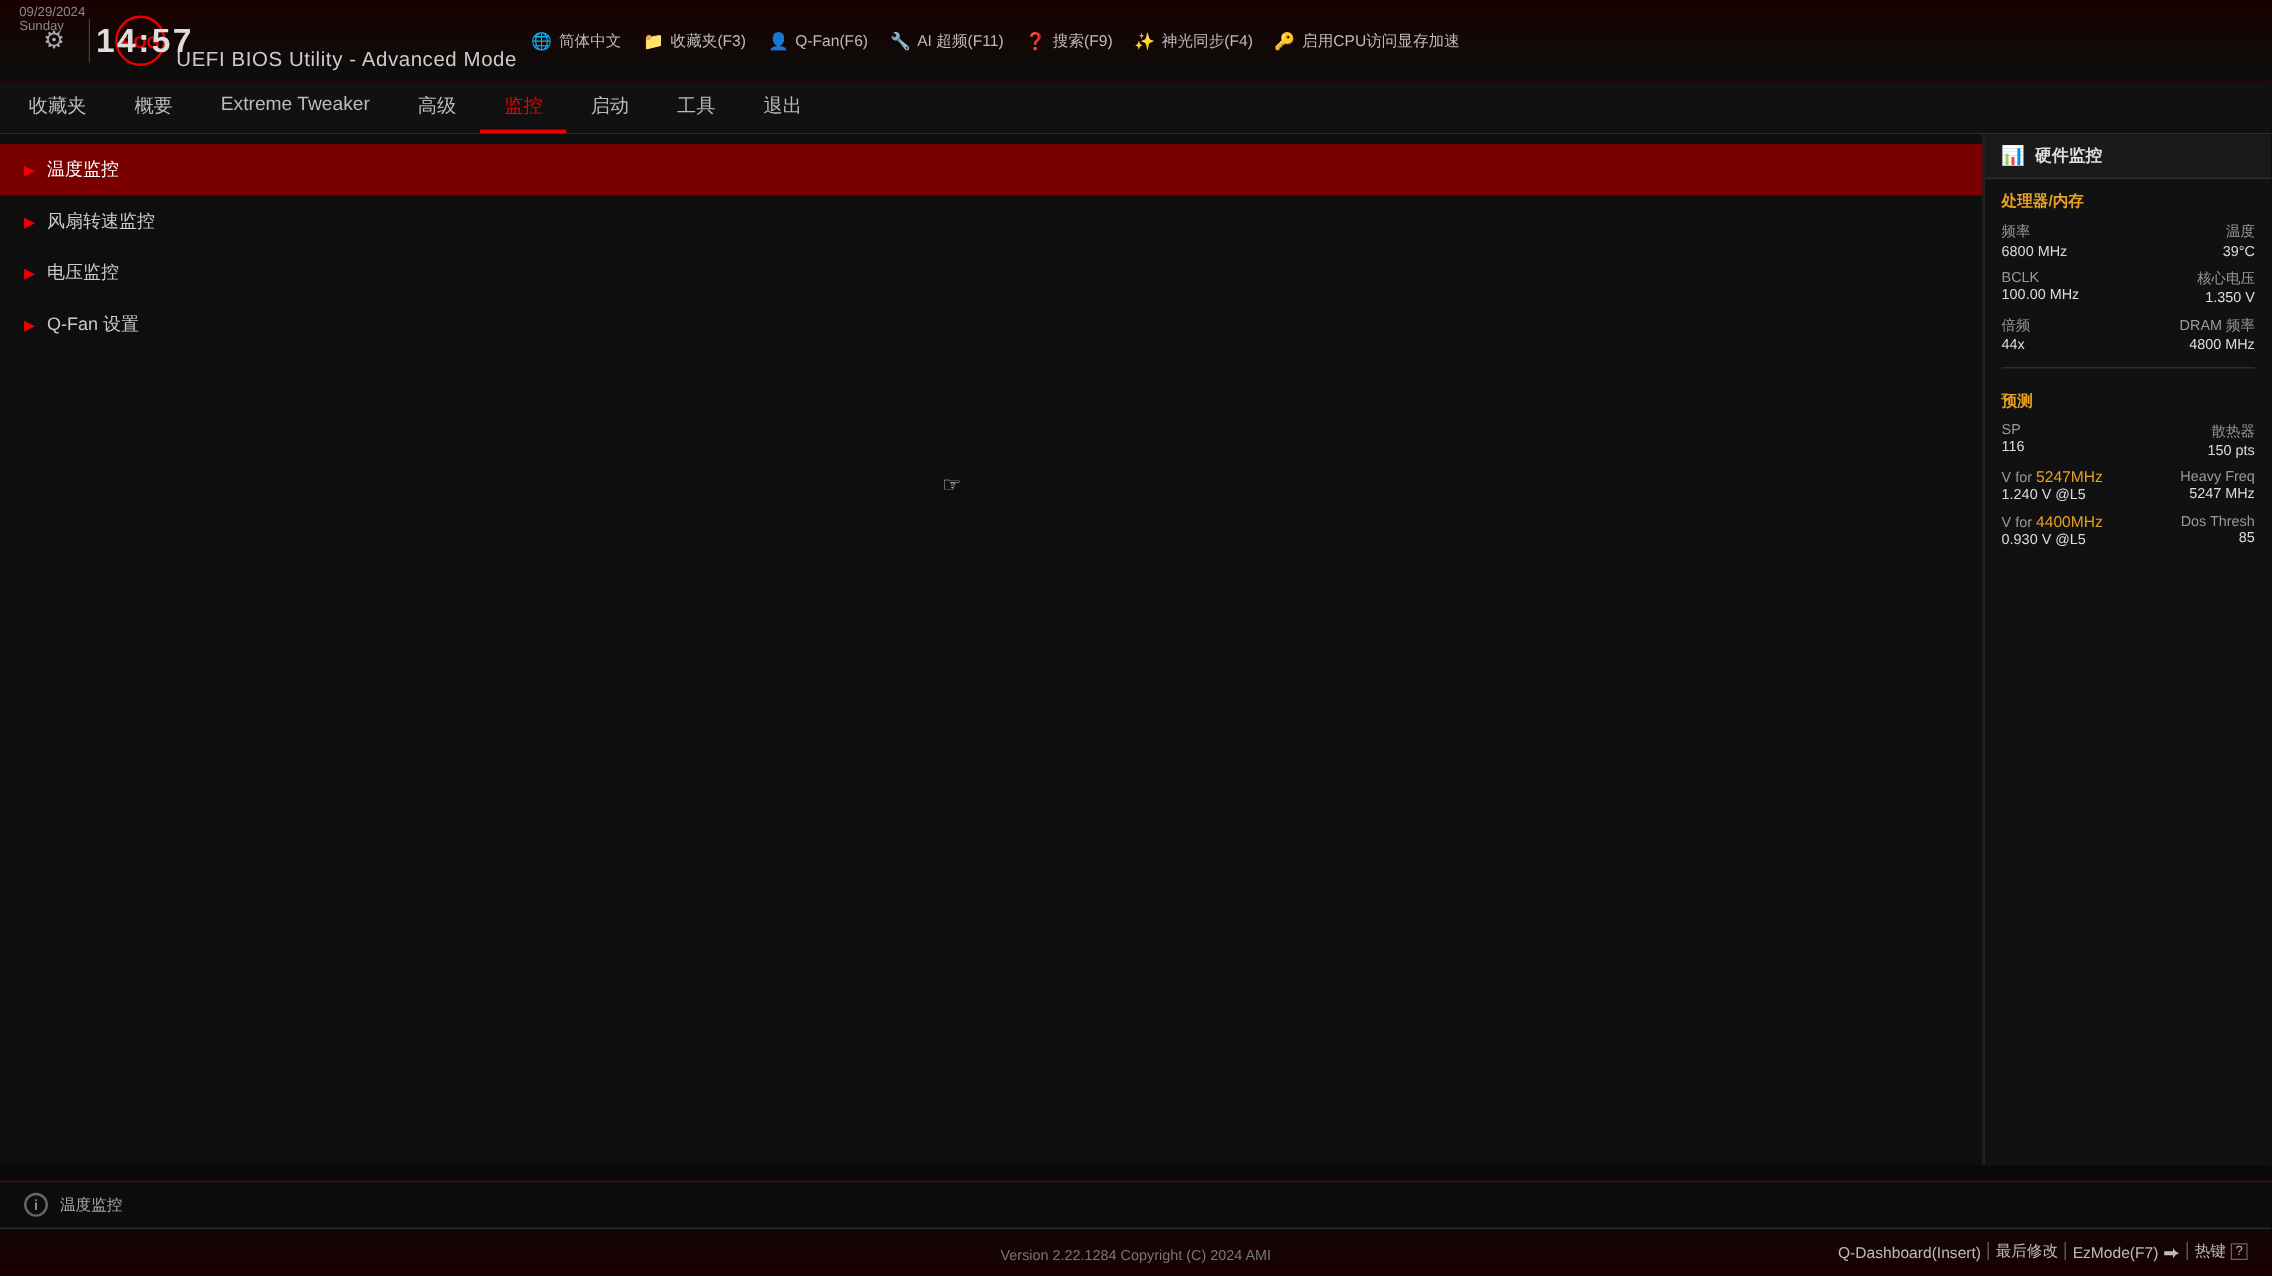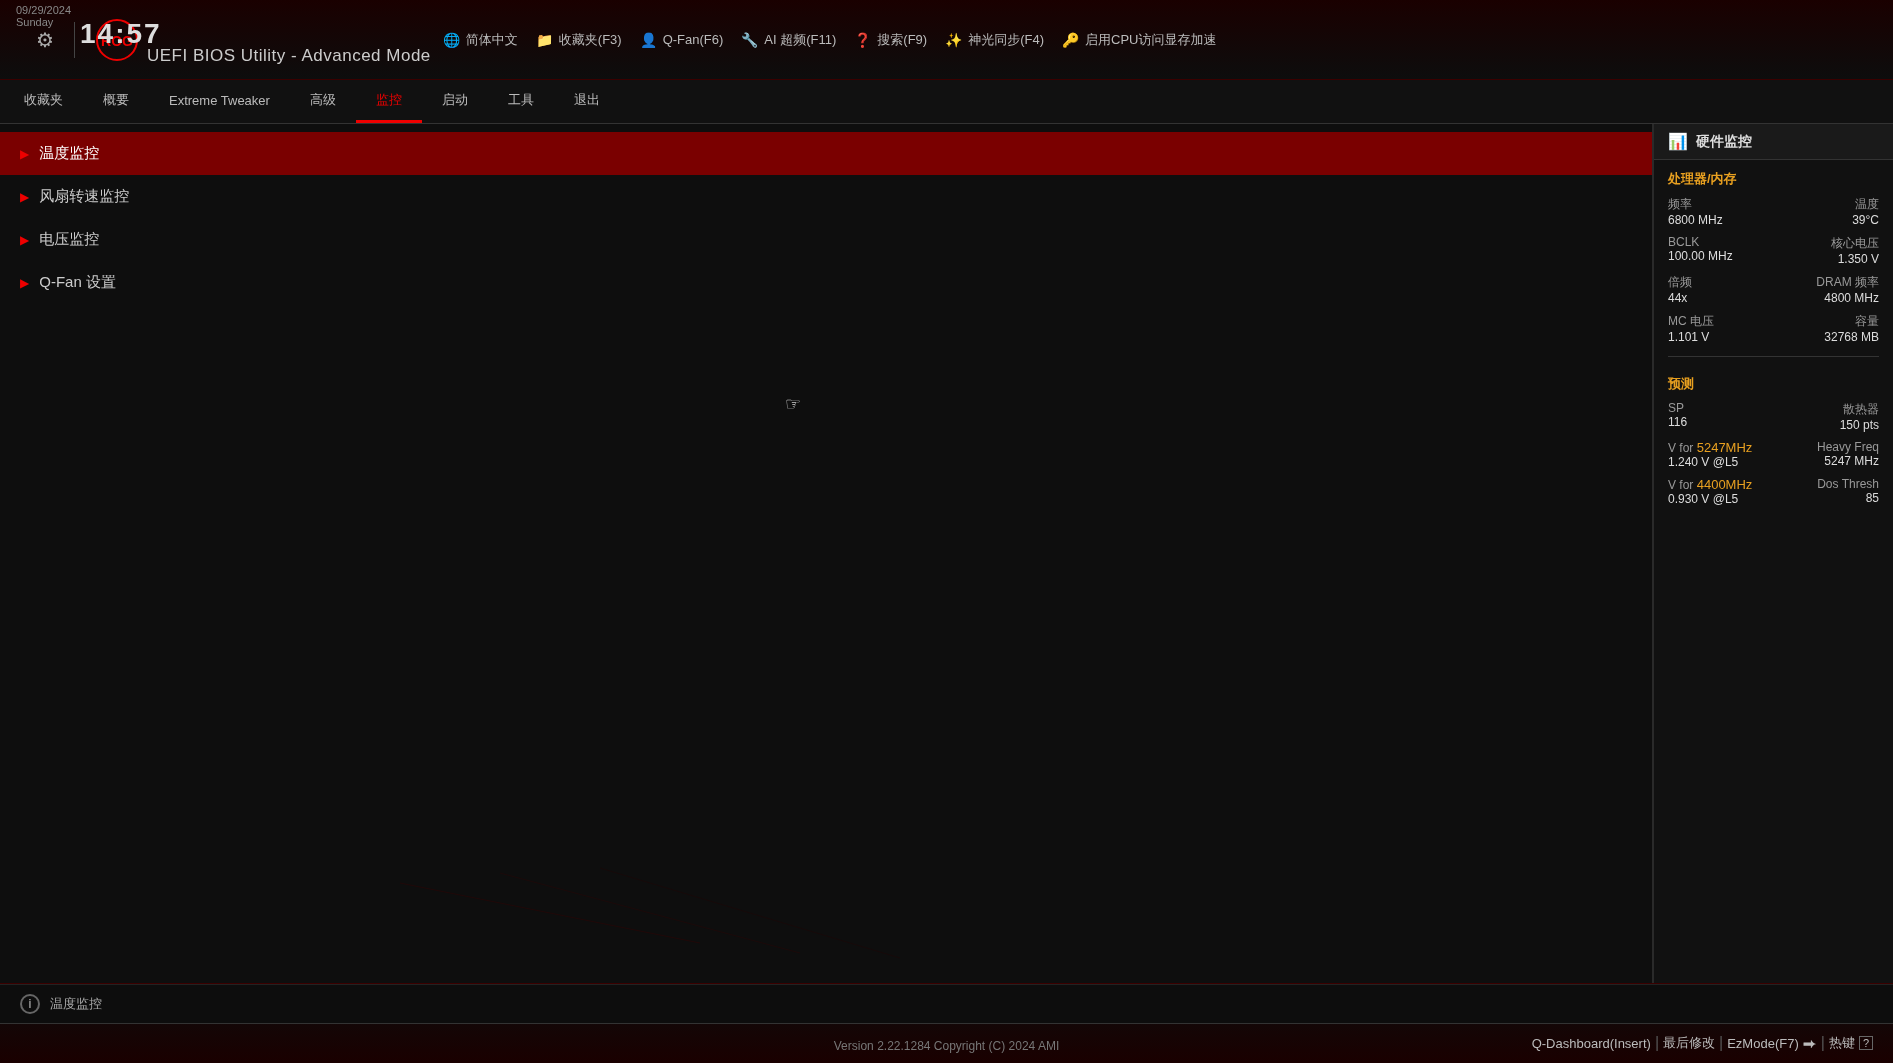--- a/index.html
+++ b/index.html
@@ -10,21 +10,21 @@
       font-family: 'Arial', sans-serif;
       color: #ccc;
       overflow: hidden;
       position: relative;
     }
 
     
     .header {
       background: linear-gradient(180deg, #1a0000 0%, #0d0d0d 100%);
       border-bottom: 1px solid #3a0000;
-      height: 80px;
+      height: 68px;
       display: flex;
       align-items: center;
       padding: 0 16px;
       gap: 12px;
       position: relative;
     }
     .header-logo {
       display: flex;
       align-items: center;
       gap: 8px;
@@ -98,21 +98,21 @@
       height: 44px;
       display: flex;
       align-items: stretch;
       padding: 0 4px;
     }
     .nav-item {
       padding: 0 20px;
       display: flex;
       align-items: center;
       color: #bbb;
-      font-size: 13px;
+      font-size: 16px;
       cursor: pointer;
       border-bottom: 3px solid transparent;
       transition: color 0.2s;
     }
     .nav-item.active {
       color: #e00;
       border-bottom: 3px solid #e00;
     }
 
     
@@ -415,30 +415,20 @@
       <div>
         <div class="sidebar-label">倍频</div>
         <div class="sidebar-value">44x</div>
       </div>
       <div style="text-align:right">
         <div class="sidebar-label">DRAM 频率</div>
         <div class="sidebar-value">4800 MHz</div>
       </div>
     </div>
 
-    <div class="sidebar-row">
-      <div>
-        <div class="sidebar-label">MC 电压</div>
-        <div class="sidebar-value">1.101 V</div>
-      </div>
-      <div style="text-align:right">
-        <div class="sidebar-label">容量</div>
-        <div class="sidebar-value">32768 MB</div>
-      </div>
-    </div>
 
     <div class="sidebar-divider"></div>
     <div class="sidebar-section-title">预测</div>
 
     <div class="sidebar-row">
       <div>
         <div class="sidebar-label">SP</div>
         <div class="sidebar-value">116</div>
       </div>
       <div style="text-align:right">

